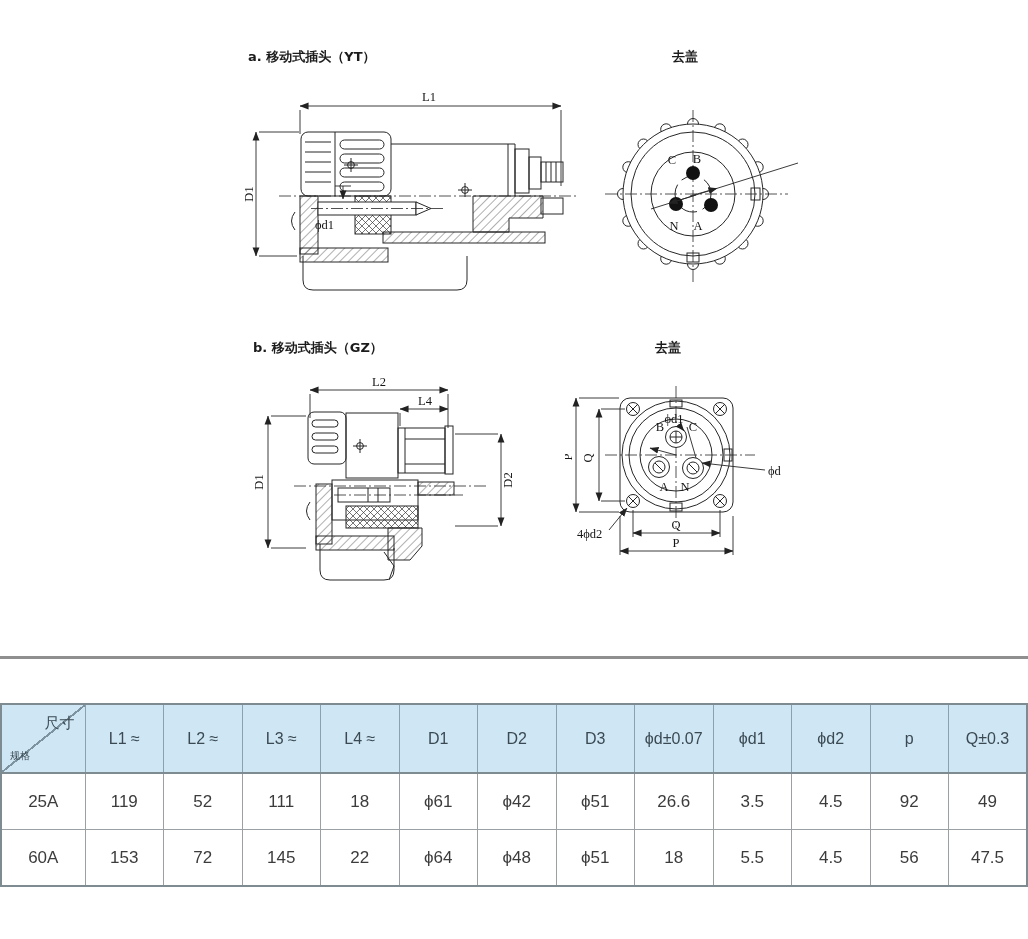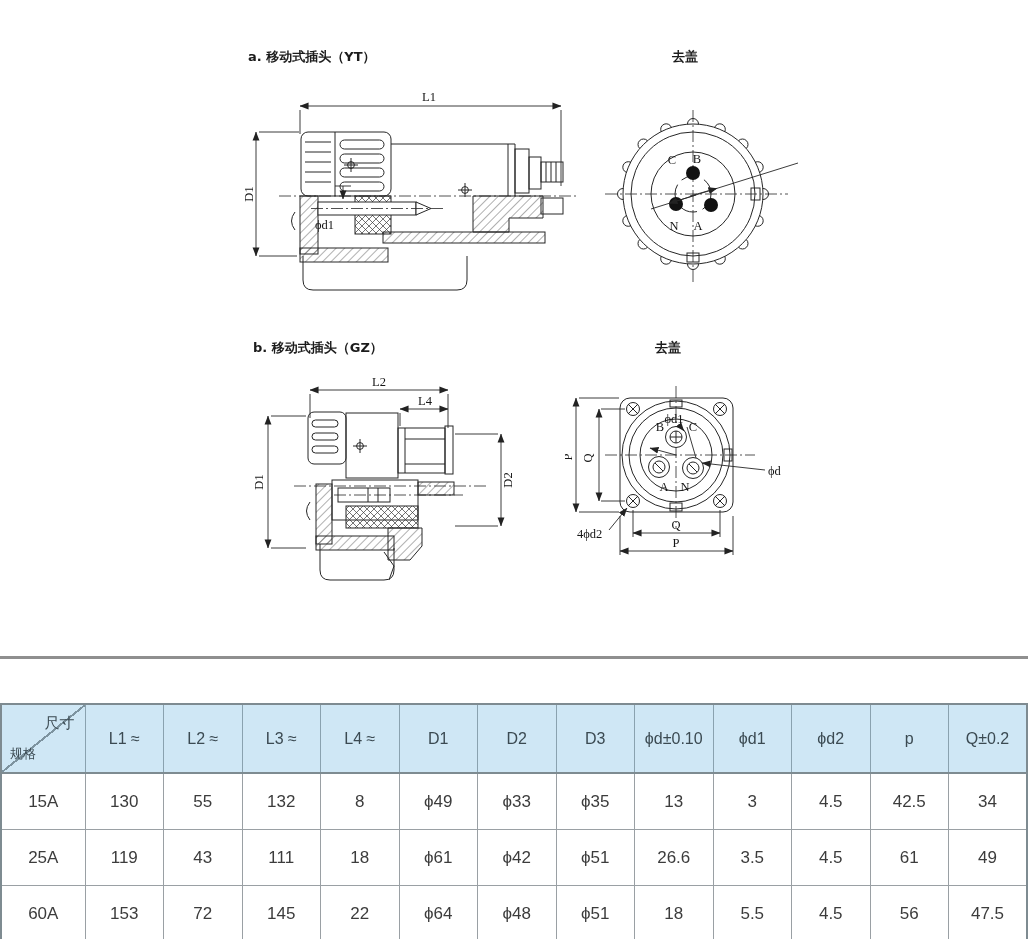--- a/index.html
+++ b/index.html
@@ -18,21 +18,21 @@
              table-layout:fixed;border:2px solid #7e8b91;}
   .dim-table th,.dim-table td{padding:0;text-align:center;vertical-align:middle;}
   .dim-table th{background:#cfe7f5;border:1px solid #8aa2af;font-weight:normal;
                 font-size:16px;color:#3b4a52;height:67px;}
   .dim-table thead th{border-bottom:2px solid #7e8b91;}
   .dim-table td{background:#ffffff;border:1px solid #9aa0a4;font-size:17px;color:#3c3c3c;height:55px;}
   .corner{position:relative;}
   .corner .diag{position:absolute;inset:0;display:block;
      background:linear-gradient(to bottom right,transparent calc(50% - 1px),#7d939f calc(50% - 1px),#7d939f calc(50% + 1px),transparent calc(50% + 1px));}
   .corner .ct{position:absolute;top:9px;right:10px;font-size:15px;}
-  .corner .cb{position:absolute;bottom:9px;left:8px;font-size:13px;}
+  .corner .cb{position:absolute;bottom:9px;left:8px;font-size:10px;}
 </style>
 </head>
 <body>
 
 <div class="page">
 
   <div class="sec-title" style="left:248px;top:48px">a. 移动式插头（YT）</div>
   <div class="sec-title" style="left:672px;top:48px">去盖</div>
 
   <svg class="draw" style="left:243px;top:86px" width="342" height="232" viewBox="0 0 342 232">
@@ -316,56 +316,41 @@
           <span class="ct">尺寸</span>
           <span class="cb">规格</span>
         </th>
         <th>L1 ≈</th>
         <th>L2 ≈</th>
         <th>L3 ≈</th>
         <th>L4 ≈</th>
         <th>D1</th>
         <th>D2</th>
         <th>D3</th>
-        <th>ϕd±0.10</th>
+        <th>ϕd±0.07</th>
         <th>ϕd1</th>
         <th>ϕd2</th>
         <th>p</th>
-        <th>Q±0.2</th>
+        <th>Q±0.3</th>
       </tr>
     </thead>
     <tbody>
       <tr>
-        <td>15A</td>
-        <td>130</td>
-        <td>55</td>
-        <td>132</td>
-        <td>8</td>
-        <td>ϕ49</td>
-        <td>ϕ33</td>
-        <td>ϕ35</td>
-        <td>13</td>
-        <td>3</td>
-        <td>4.5</td>
-        <td>42.5</td>
-        <td>34</td>
-      </tr>
-      <tr>
         <td>25A</td>
         <td>119</td>
-        <td>43</td>
+        <td>52</td>
         <td>111</td>
         <td>18</td>
         <td>ϕ61</td>
         <td>ϕ42</td>
         <td>ϕ51</td>
         <td>26.6</td>
         <td>3.5</td>
         <td>4.5</td>
-        <td>61</td>
+        <td>92</td>
         <td>49</td>
       </tr>
       <tr>
         <td>60A</td>
         <td>153</td>
         <td>72</td>
         <td>145</td>
         <td>22</td>
         <td>ϕ64</td>
         <td>ϕ48</td>

